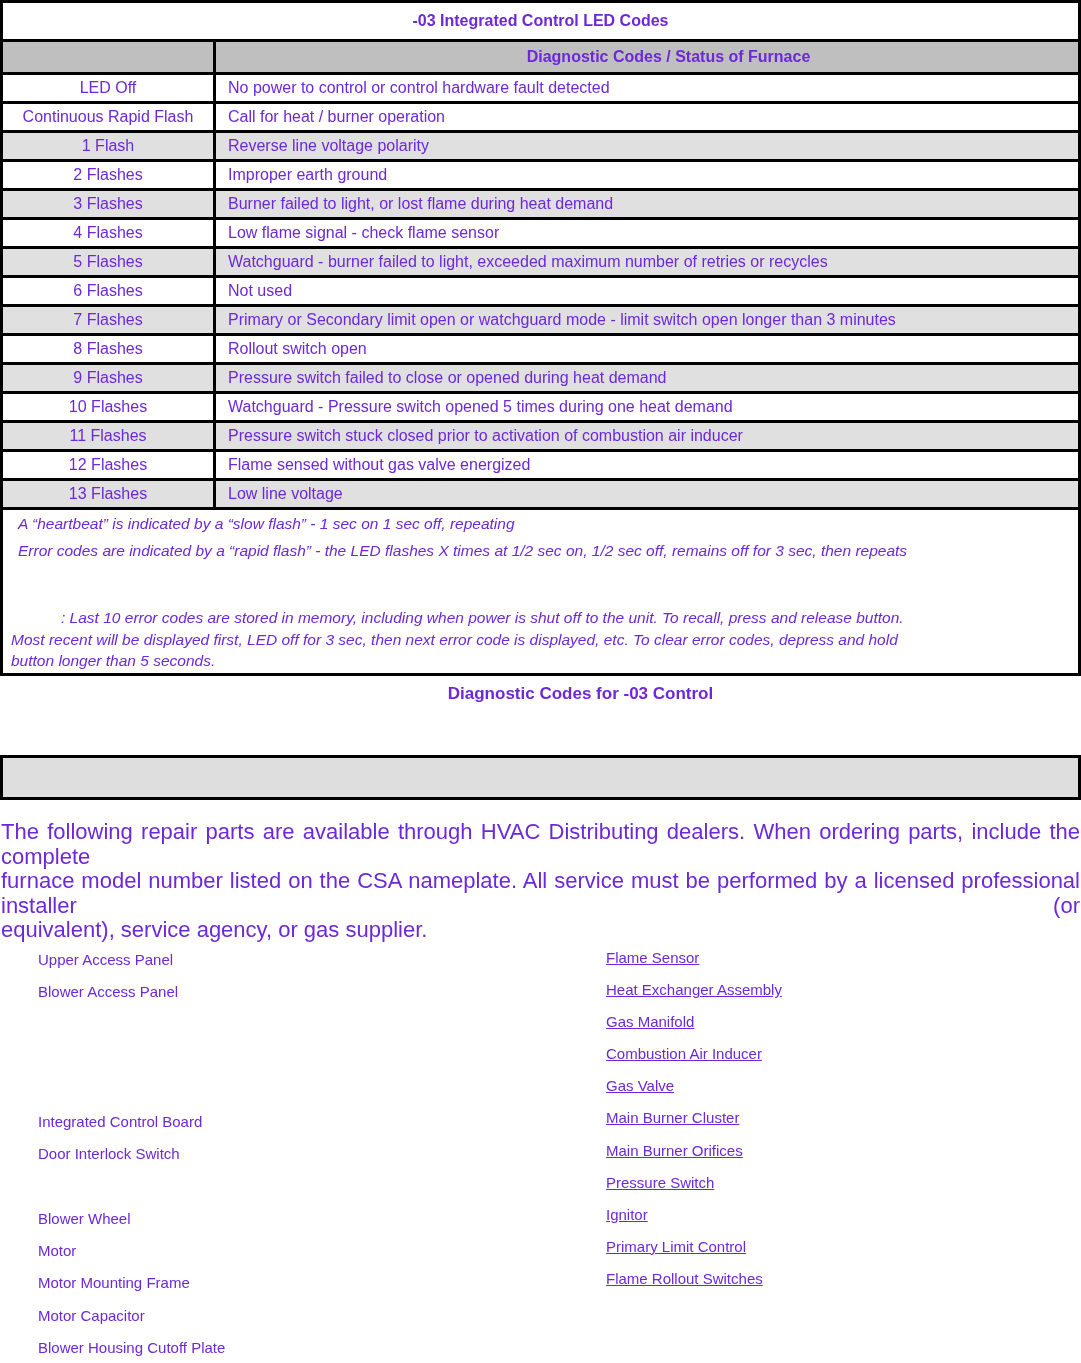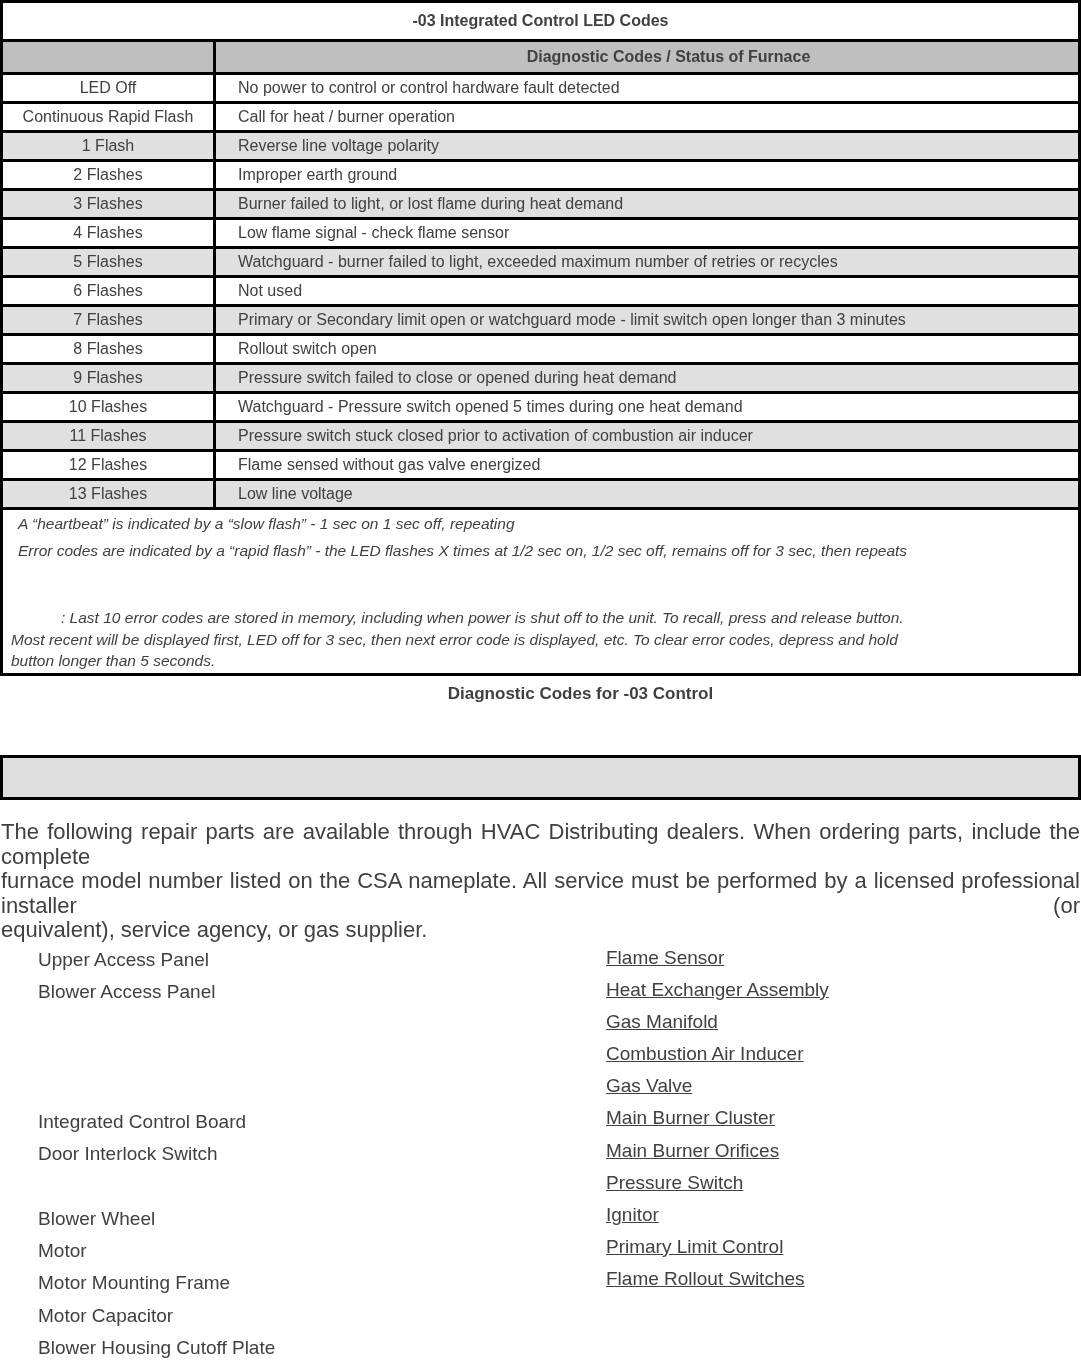--- a/index.html
+++ b/index.html
@@ -4,41 +4,41 @@
 <style>
   :root{
     --header-gray:#bfbfbf;
     --shade:#e0e0e0;
     --border:#000000;
     --box-fill:#dedede;
   }
   html,body{margin:0;padding:0;background:#ffffff;}
   .page{
     position:relative;width:1081px;height:1363px;background:#ffffff;
-    font-family:"Liberation Sans","DejaVu Sans",sans-serif;color:#404040;
+    font-family:"Liberation Sans","DejaVu Sans",sans-serif;color:#6d28d9;
     overflow:hidden;
   }
   
   table.led{
     position:absolute;top:0;left:0;width:1081px;
     border-collapse:collapse;table-layout:fixed;
   }
   table.led td{
     border:3px solid var(--border);
     font-size:16px;vertical-align:middle;
     overflow:hidden;white-space:nowrap;
   }
   tr.title-row{height:39px;}
   tr.title-row td{text-align:center;font-weight:bold;}
   tr.header-row{height:33px;}
   tr.header-row td{background:var(--header-gray);padding-left:44px;}
   tr.header-row td.hdr-label{text-align:center;font-weight:bold;}
   tr.code-row{height:29px;}
   tr.code-row td.code{text-align:center;}
-  tr.code-row td.desc{text-align:left;padding-left:22px;}
+  tr.code-row td.desc{text-align:left;padding-left:12px;}
   tr.code-row.alt td{background:var(--shade);}
   tr.notes-row{height:130px;font-style:italic;}
   tr.notes-row td{vertical-align:top;white-space:normal;}
   .note{font-size:15.5px;line-height:21px;white-space:nowrap;margin-left:14px;}
   .note-1{margin-top:2px;}
   .note-2{margin-top:6px;}
   .note-3{margin-top:11px;margin-left:0;}
   .note-3 .nline{font-size:15.5px;line-height:21.5px;white-space:nowrap;margin-left:7px;}
   .note-3 .nline:first-child{margin-left:57px;margin-top:46px;}
   
@@ -51,21 +51,21 @@
     position:absolute;top:755px;left:0;width:1081px;height:45px;
     box-sizing:border-box;background:var(--box-fill);border:3px solid var(--border);
   }
   
   .intro{
     position:absolute;top:820px;left:1px;width:1079px;
     font-size:22px;line-height:24.6px;
   }
   .intro .pline.just{text-align:justify;text-align-last:justify;}
   
-  .plist{position:absolute;font-size:19px;}
+  .plist{position:absolute;font-size:15px;}
   .plist div{height:32.35px;line-height:32.35px;white-space:nowrap;}
   .plist-left{top:944px;left:38px;}
   .plist-right{top:942px;left:606px;}
   .plist-right div{height:32.1px;line-height:32.1px;text-decoration:underline;}
 </style>
 </head>
 <body>
 
 <div class="page">
 

